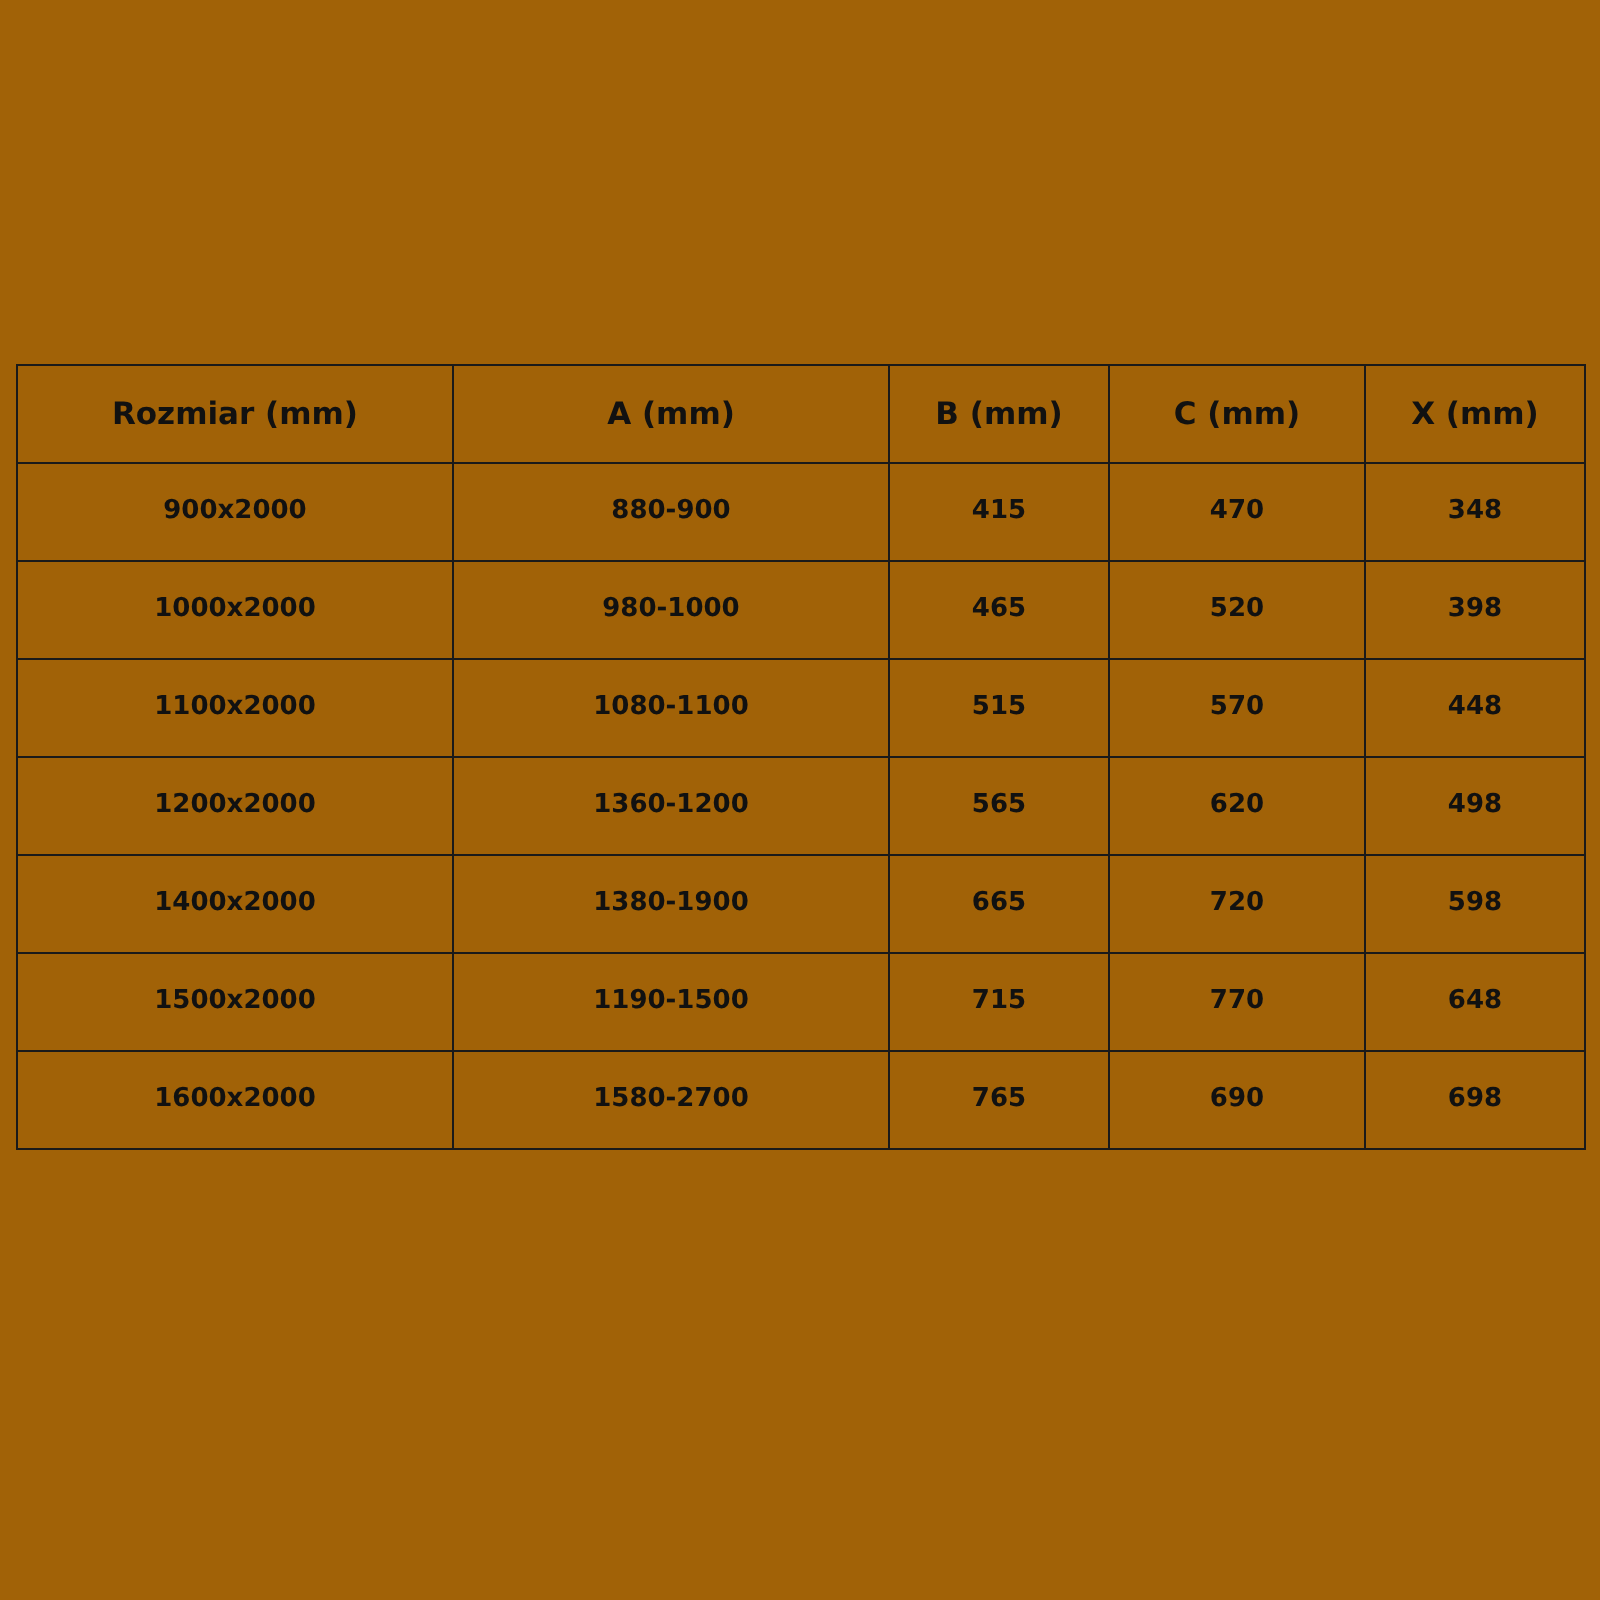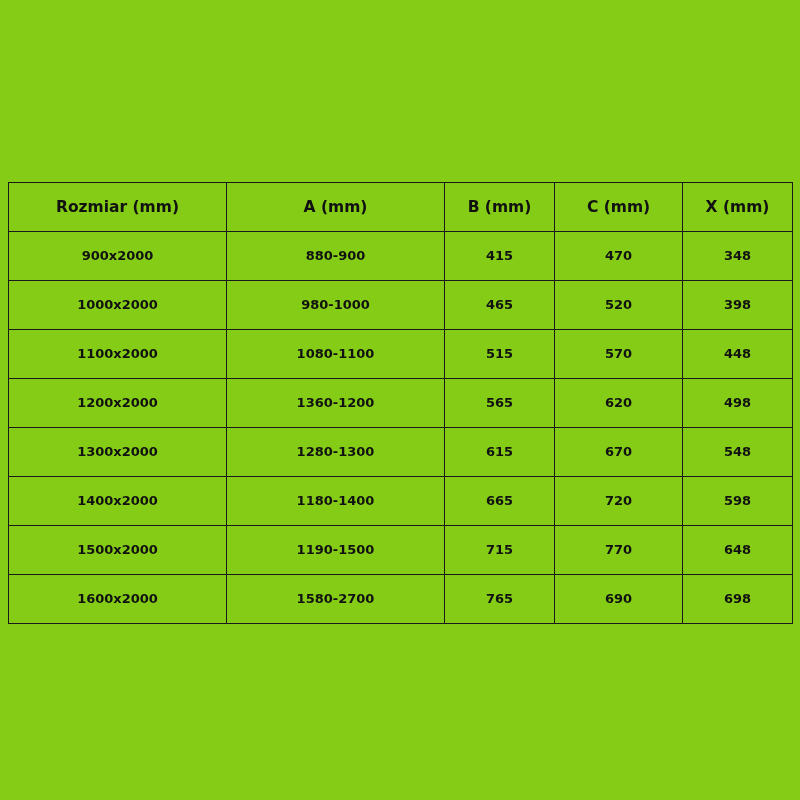--- a/index.html
+++ b/index.html
@@ -13,21 +13,21 @@
     font-family: "DejaVu Sans", sans-serif;
     color: #000000;
     position: relative;
   }
   .sheet {
     position: absolute;
     left: 0;
     top: 0;
     width: 800px;
     height: 800px;
-    background: #84cc16;
+    background: #a16207;
   }
   .table-wrap {
     position: absolute;
     left: 8px;
     top: 182px;
     width: 784px;
   }
   table.spec {
     border-collapse: collapse;
     width: 784px;
@@ -100,29 +100,22 @@
           <td>448</td>
         </tr>
         <tr>
           <td>1200x2000</td>
           <td>1360-1200</td>
           <td>565</td>
           <td>620</td>
           <td>498</td>
         </tr>
         <tr>
-          <td>1300x2000</td>
-          <td>1280-1300</td>
-          <td>615</td>
-          <td>670</td>
-          <td>548</td>
-        </tr>
-        <tr>
           <td>1400x2000</td>
-          <td>1180-1400</td>
+          <td>1380-1900</td>
           <td>665</td>
           <td>720</td>
           <td>598</td>
         </tr>
         <tr>
           <td>1500x2000</td>
           <td>1190-1500</td>
           <td>715</td>
           <td>770</td>
           <td>648</td>

